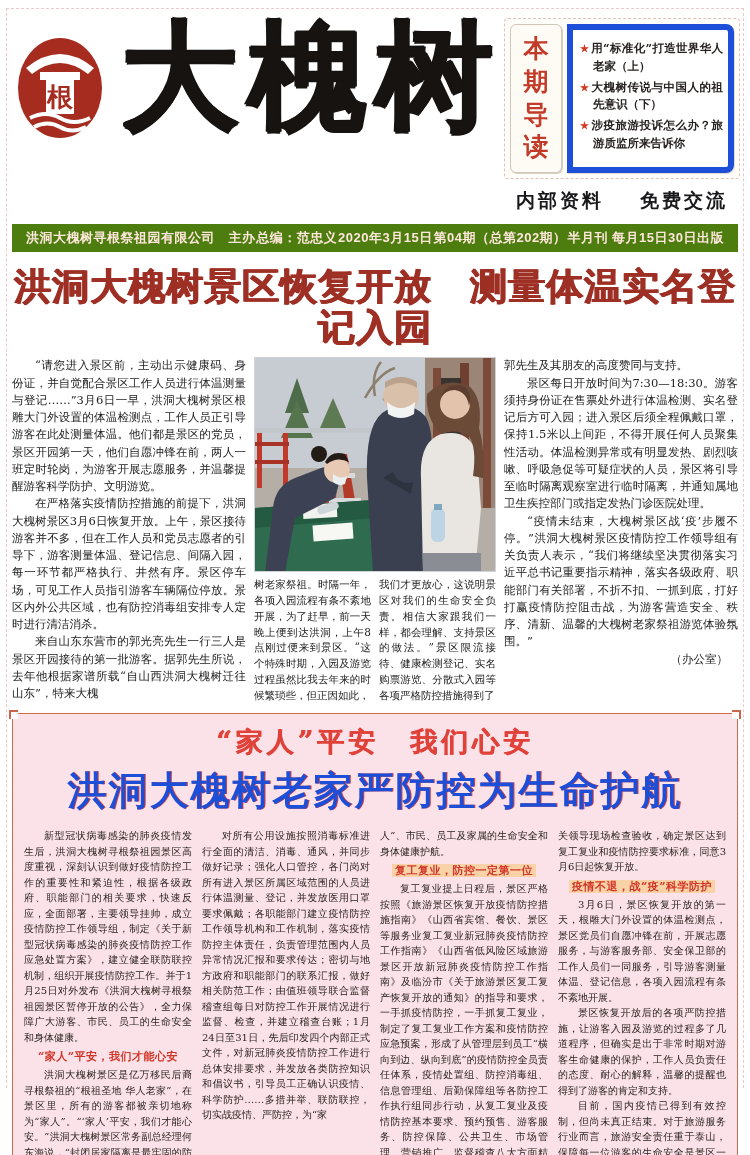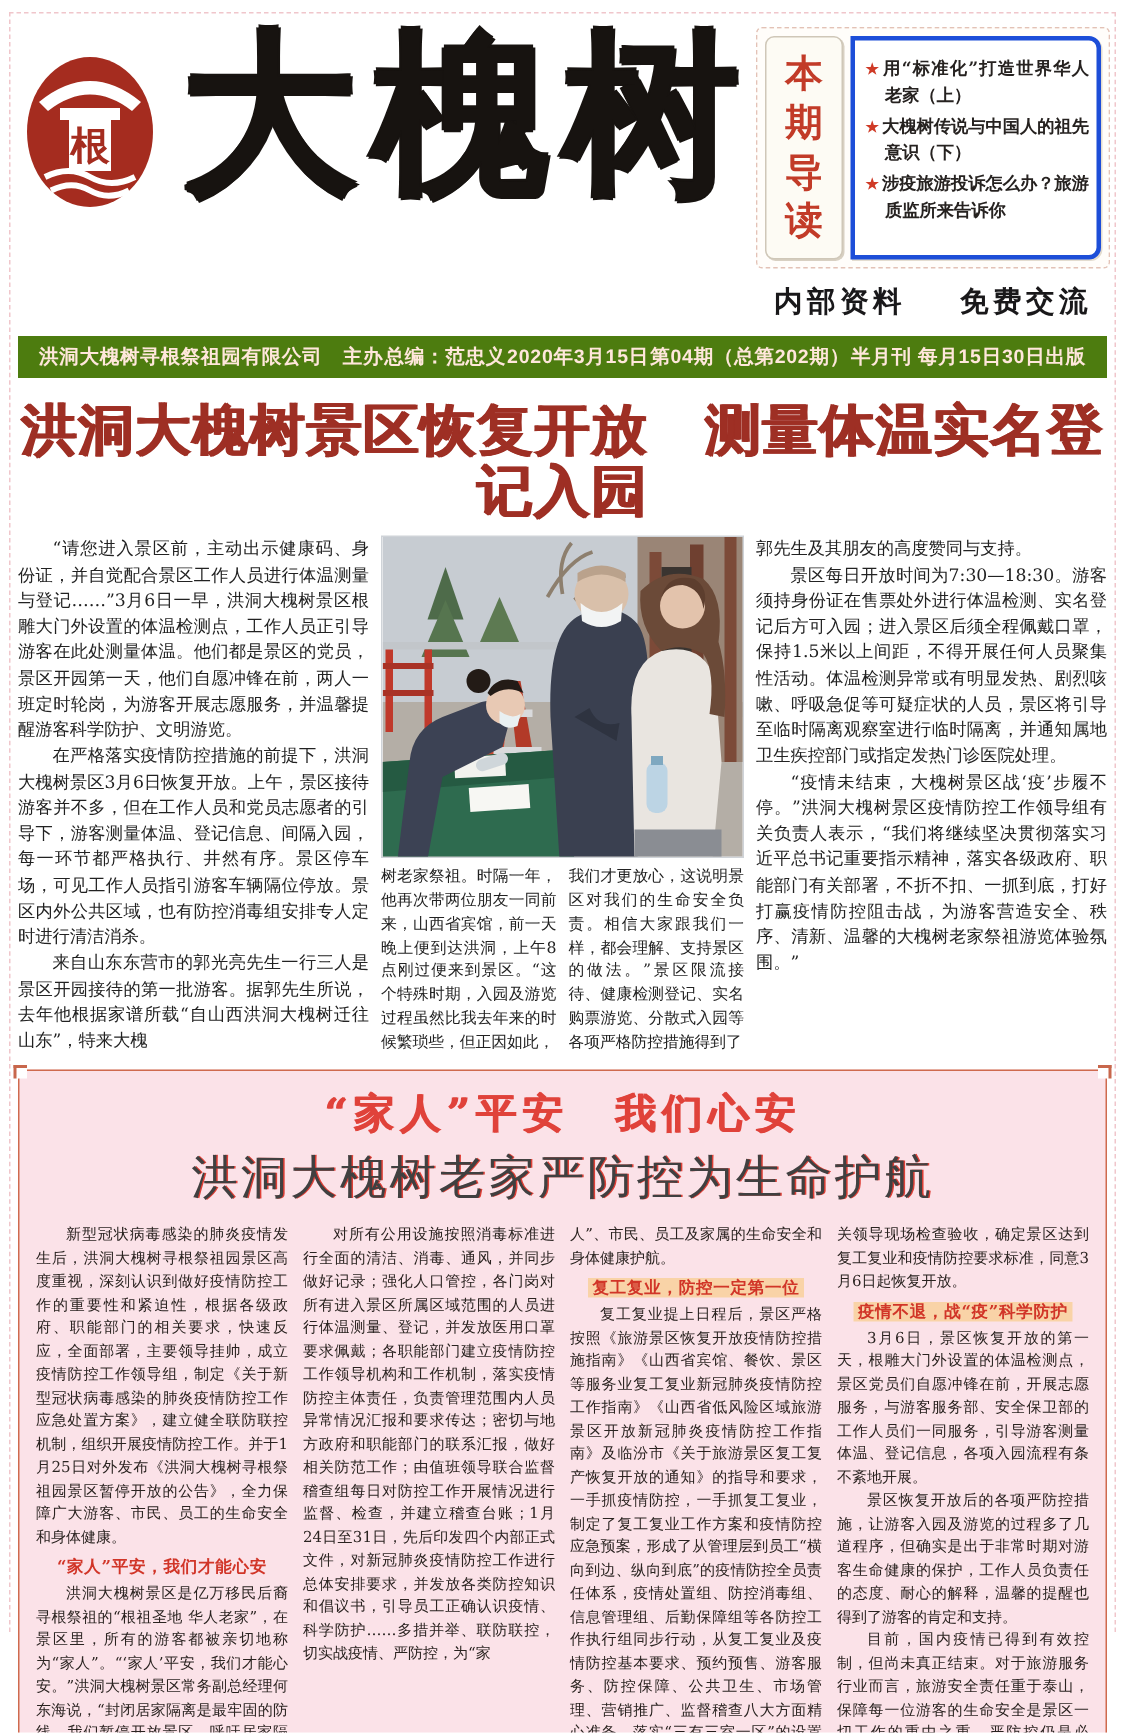--- a/index.html
+++ b/index.html
@@ -36,21 +36,21 @@
     border:1px dashed #e3c2b6; padding:5px; background:#fffdfa; display:flex; gap:5px;
     border-radius:4px;
   }
   .guide-spine {
     width:52px; background:#fdfbf4; border:1px solid #cfc7b8; border-radius:6px;
     box-shadow:1px 1px 0 #d8d0c2; display:flex; flex-direction:column; align-items:center;
     padding:10px 0; gap:4px;
   }
   .guide-spine span { font-size:25px; font-weight:900; color:#c23b28; line-height:1.15; }
   .guide-pages {
-    flex:1; background:#ffffff; border:3px solid #1d4ed8; border-radius:0 8px 8px 0;
+    flex:1; background:#ffffff; border:6px solid #1d4ed8; border-radius:0 8px 8px 0;
     padding:10px 5px 8px 7px; box-shadow:1px 1px 0 #e3dccf;
   }
   .guide-item {
     font-size:11.5px; font-weight:bold; color:#262220; line-height:1.55;
     padding-left:13px; text-indent:-13px; margin-bottom:3px; text-align:justify;
   }
   .guide-item .star { color:#cf3a26; margin-right:2px; font-size:10px; }
   .labels-row {
     display:flex; justify-content:center; gap:36px; margin-top:9px;
     font-size:19px; letter-spacing:3px; color:#19181a; font-weight:bold;
@@ -86,21 +86,21 @@
     border:1px solid #cf6a4e; padding:10px 10px 10px 10px;
   }
   .corner { position:absolute; width:9px; height:9px; }
   .corner.tl { top:-4px; left:-4px; border-top:2px solid #c8674c; border-left:2px solid #c8674c; background:#fff; }
   .corner.tr { top:-4px; right:-4px; border-top:2px solid #c8674c; border-right:2px solid #c8674c; background:#fff; }
   .feature-title1 {
     text-align:center; color:#e0423a; font-weight:900; font-size:27px;
     letter-spacing:4px; text-shadow:0.8px 0 #e0423a;
   }
   .feature-title2 {
-    text-align:center; color:#404040; font-weight:400; font-size:31px;
+    text-align:center; color:#1d4ed8; font-weight:700; font-size:39px;
     letter-spacing:2px; margin-top:4px; text-shadow:1px 0 #de3f36;
   }
   .feature-cols { display:flex; gap:10px; justify-content:center; margin-top:10px; }
   .b-col { width:168px; font-size:10px; line-height:1.55; text-align:justify; color:#2a2320; }
   .b-col p { margin:0; }
   .b-sub {
     text-align:center; color:#d13528; font-weight:bold; font-size:11px;
     margin:3px 0 2px 0; letter-spacing:0.5px;
   }
   .hl { background:#f9d3a7; padding:0 3px; }
@@ -214,32 +214,33 @@
           <path d="M186 76 Q170 60 172 36 Q190 18 214 28 Q228 40 224 70 Q230 90 228 120 L218 118 Q222 90 214 78 Q200 70 186 76 Z" fill="#6b4a38"></path>
           <circle cx="200" cy="46" r="15" fill="#e3c3ac"></circle>
           <path d="M186 40 q4 -16 22 -12 q10 6 6 20 q-2 -14 -14 -16 q-10 0 -14 8 Z" fill="#5d3e2e"></path>
           <rect x="176" y="150" width="14" height="34" rx="6" fill="#bcd4e4"></rect>
           <rect x="179" y="146" width="8" height="6" fill="#7fa8c0"></rect>
           <rect x="168" y="195" width="58" height="20" fill="#8a8d93"></rect>
         </svg>
       </div>
       <div class="mini-cols">
         <div class="mini-col">
-          <p>树老家祭祖。时隔一年，他再次带两位朋友一同前来，山西省宾馆，前一天晚上便到达洪洞，上午8点刚过便来到景区。“这个特殊时期，入园及游览过程虽然比我去年来的时候繁琐些，但正因如此，</p>
+          <p>树老家祭祖。时隔一年，各项入园流程有条不紊地开展，为了赶早，前一天晚上便到达洪洞，上午8点刚过便来到景区。“这个特殊时期，入园及游览过程虽然比我去年来的时候繁琐些，但正因如此，</p>
         </div>
         <div class="mini-col">
           <p>我们才更放心，这说明景区对我们的生命安全负责。相信大家跟我们一样，都会理解、支持景区的做法。”景区限流接待、健康检测登记、实名购票游览、分散式入园等各项严格防控措施得到了</p>
         </div>
       </div>
     </div>
 
     <div class="art-col">
       <p>郭先生及其朋友的高度赞同与支持。</p>
       <p class="ind">景区每日开放时间为7:30—18:30。游客须持身份证在售票处外进行体温检测、实名登记后方可入园；进入景区后须全程佩戴口罩，保持1.5米以上间距，不得开展任何人员聚集性活动。体温检测异常或有明显发热、剧烈咳嗽、呼吸急促等可疑症状的人员，景区将引导至临时隔离观察室进行临时隔离，并通知属地卫生疾控部门或指定发热门诊医院处理。</p>
       <p class="ind">“疫情未结束，大槐树景区战‘疫’步履不停。”洪洞大槐树景区疫情防控工作领导组有关负责人表示，“我们将继续坚决贯彻落实习近平总书记重要指示精神，落实各级政府、职能部门有关部署，不折不扣、一抓到底，打好打赢疫情防控阻击战，为游客营造安全、秩序、清新、温馨的大槐树老家祭祖游览体验氛围。”</p>
+      <p class="byline">（办公室）</p>
     </div>
   </div>
 
   <div class="feature-box">
     <div class="corner tl"></div>
     <div class="corner tr"></div>
 
     <div class="feature-title1">“家人”平安　我们心安</div>
     <div class="feature-title2">洪洞大槐树老家严防控为生命护航</div>
 

